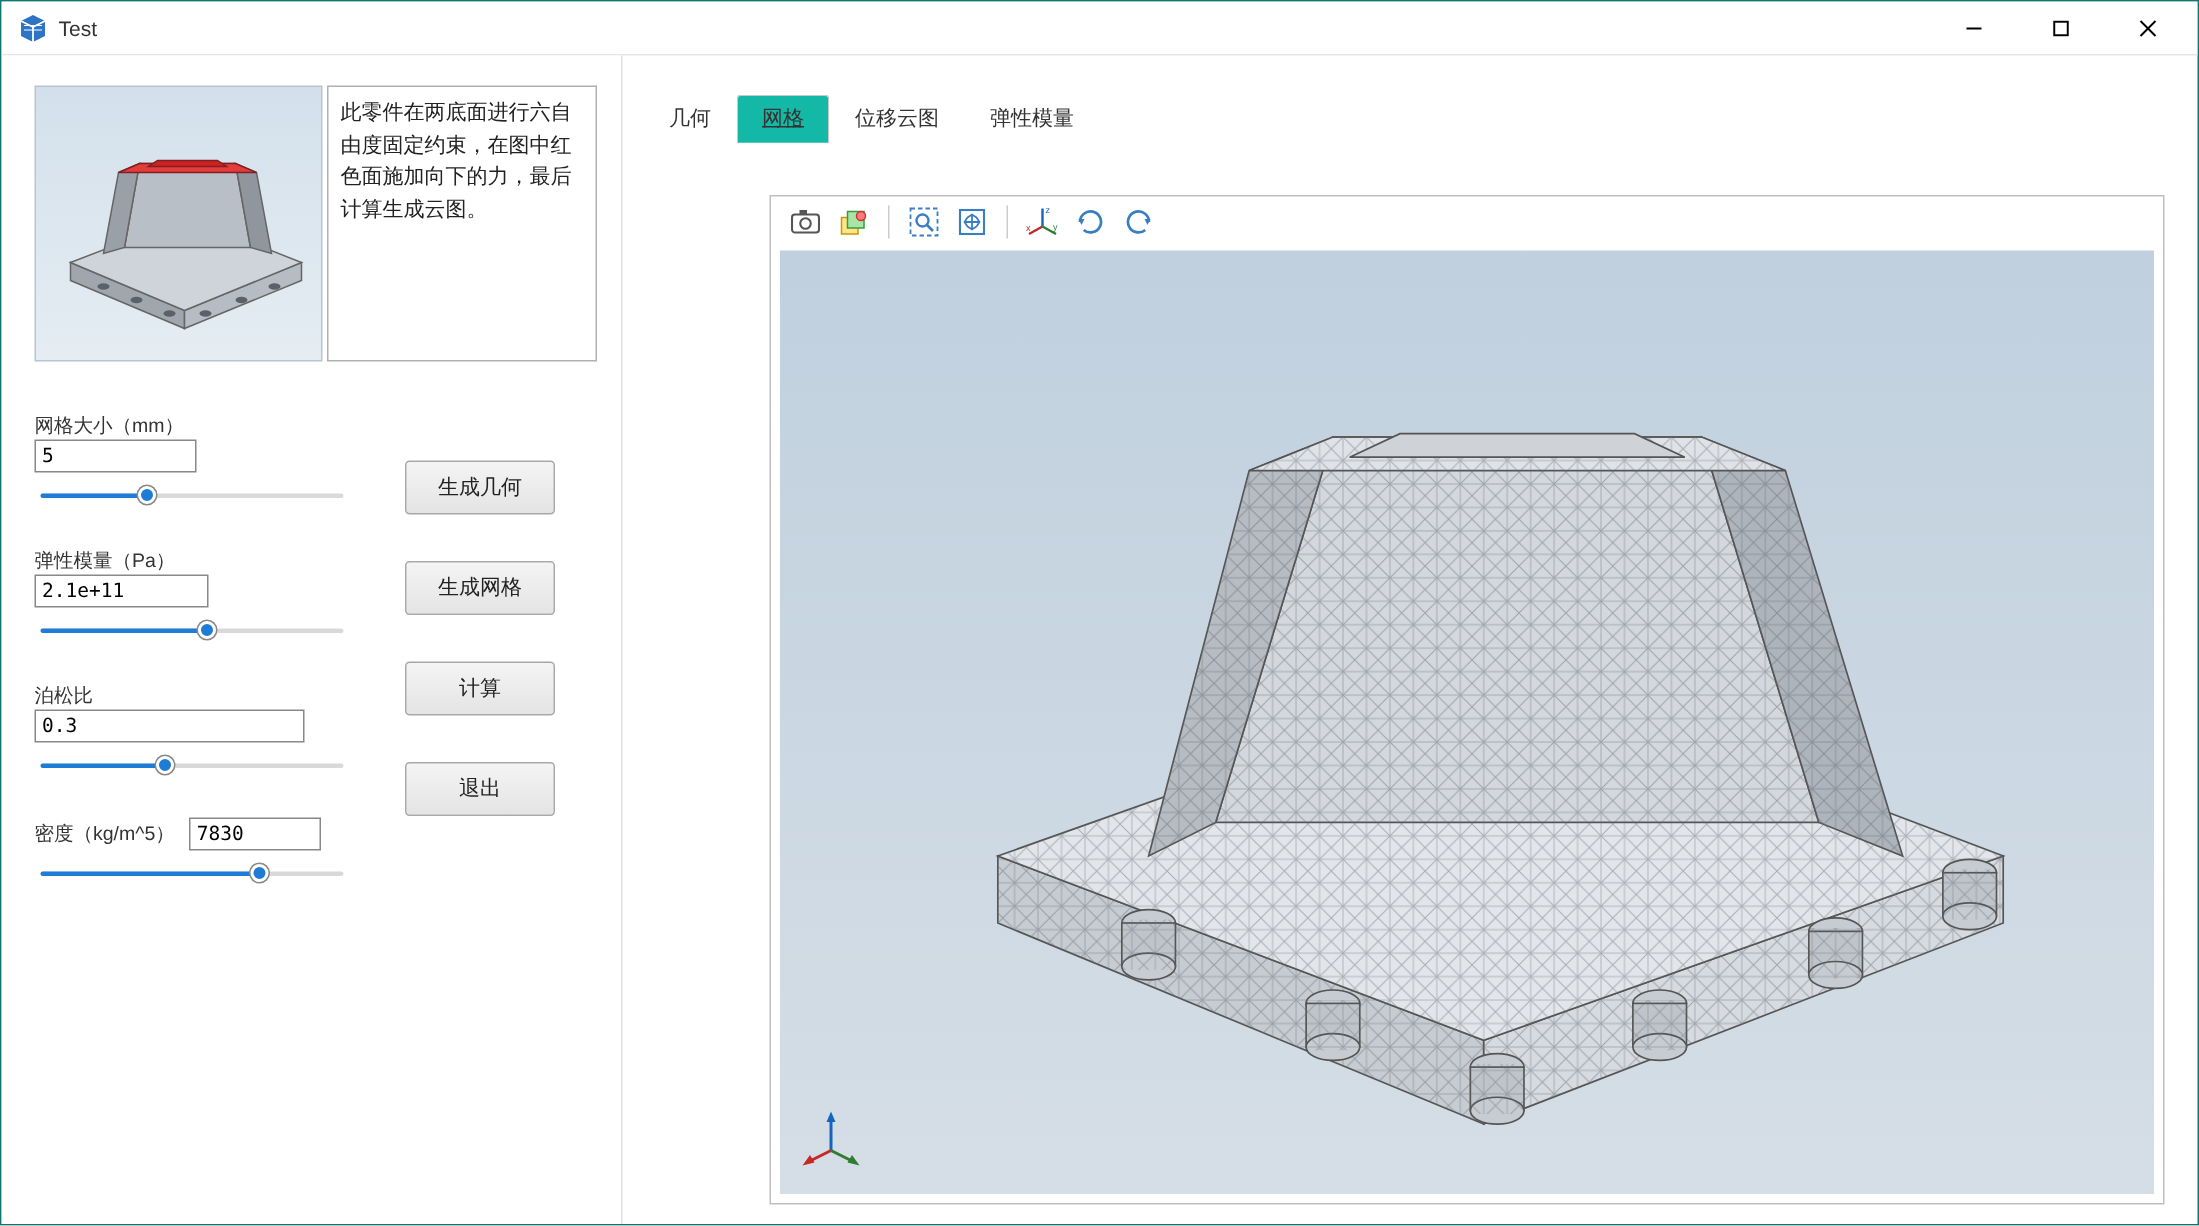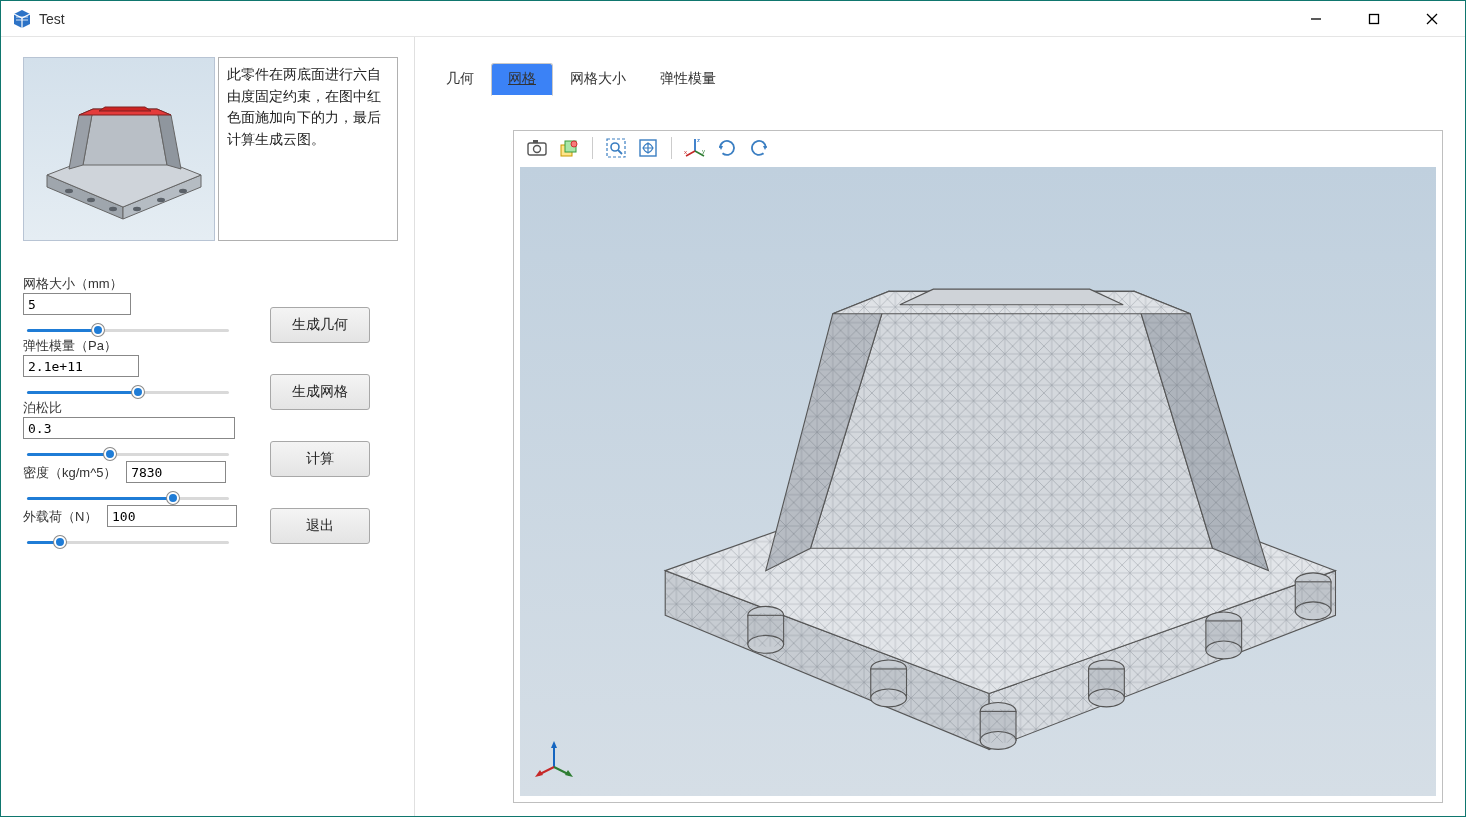--- a/index.html
+++ b/index.html
@@ -10,41 +10,41 @@
   .titlebar .title { font-size:14px; color:#333; }
   .win-ctrls { margin-left:auto; display:flex; }
   .win-ctrls .ctrl { width:58px; height:36px; display:flex; align-items:center; justify-content:center; color:#222; }
 
   .body { display:flex; height:calc(100% - 36px); }
   .left-pane { width:414px; background:#fff; border-right:1px solid #e0e0e0; padding:0;}
   .right-pane { flex:1; display:flex; flex-direction:column;}
 
   .tabs { display:flex; padding:6px 0 0 14px; font-size:14px; color:#333;}
   .tab { padding:6px 16px 7px 16px; border:1px solid transparent; cursor:default;margin-top:20px;}
-  .tab.active { border:1px solid #c9c9c9; border-bottom:1px solid #fff; background:#3b82f6; border-radius:3px 3px 0 0;text-decoration:underline;}
+  .tab.active { border:1px solid #c9c9c9; border-bottom:1px solid #fff; background:#14b8a6; border-radius:3px 3px 0 0;text-decoration:underline;}
 
   .viewport-area { flex:1; padding:34px 22px 26px 98px; }
   .viewport-frame { border:1px solid #bfbfbf; height:100%; background:#fff; display:flex; flex-direction:column;}
   .toolbar { display:flex; align-items:center; padding:4px 8px 6px 8px; gap:2px;}
   .tb-btn { width:30px; height:26px; display:flex; align-items:center; justify-content:center; }
   .tb-sep { width:1px; height:22px; background:#ccc; margin:0 6px;}
   .viewport { flex:1; background:linear-gradient(#c0d0de, #d5dee6); position:relative; margin:0 6px 6px 6px; overflow:hidden;}
 
   
   .lp-top { display:flex; padding:20px 16px 0 22px; gap:3px;}
   .thumb { width:192px; height:184px; border:1px solid #b8c4d4; background:linear-gradient(#d3e0eb,#e5edf3); display:flex; align-items:center; justify-content:center;}
   .desc-box { flex:1; height:184px; border:1px solid #b0b0b0; padding:6px 8px; font-size:14px; line-height:1.55; color:#222;}
 
   .params { padding:34px 0 0 22px; display:flex; gap:32px;}
-  .param-col { width:215px; display:flex; flex-direction:column; }
+  .param-col { width:215px; display:flex; flex-direction:column; gap:28px;}
   .btn-col   { display:flex; flex-direction:column; gap:31px; align-items:flex-end; padding-top:32px;}
   .param-row .lbl { font-size:13px; color:#333; margin-right:6px; display:inline-block;}
   .param-row input[type=text]{ border:1px solid #888; height:22px; font:13px monospace; padding:2px 4px; width:116px;}
   .param-row.mesh input[type=text]{ width:108px; }
-  .param-row.density input[type=text]{ width:100px;}
+  .param-row.density input[type=text]{ width:88px;}
   .slider-wrap { margin-top:8px;}
   .slider { position:relative; width:210px; height:14px;}
   .slider .track { position:absolute; left:4px; right:4px; top:6px; height:3px; background:#d9d9d9; border-radius:2px;}
   .slider .fill  { position:absolute; left:4px; top:6px; height:3px; background:#1f7cd6; border-radius:2px;}
   .slider .thumb { position:absolute; top:1px; width:12px; height:12px; border-radius:50%; background:#1f7cd6; border:2px solid #fff; box-shadow:0 0 0 1px #888;}
 
   .btn { width:100px; height:36px; border:1px solid #a8a8a8; background:linear-gradient(#f4f4f4,#e4e4e4); font-size:14px; color:#222; display:flex; align-items:center; justify-content:center; border-radius:3px;}
 
   .axis-triad { position:absolute; left:14px; bottom:14px; }
 </style>
@@ -135,21 +135,21 @@
                 <div class="slider">
               <div class="track"></div>
                   <div class="fill" style="width: 55%;"></div>
                   <div class="thumb" style="left: calc(55% - 7px);"></div>
             </div>
               </div>
           </div>
 
           <div class="param-row">
             <span class="lbl">泊松比</span>
-            <input type="text" style="width: 212px;" value="0.3">
+            <input type="text" style="width: 180px;" value="0.3">
             <div class="slider-wrap">
                 <div class="slider">
               <div class="track"></div>
                   <div class="fill" style="width: 42%;"></div>
                   <div class="thumb" style="left: calc(42% - 7px);"></div>
             </div>
               </div>
           </div>
 
           <div class="param-row density">
@@ -157,49 +157,38 @@
             <input type="text" value="7830" style="">
             <div class="slider-wrap">
                 <div class="slider">
               <div class="track"></div>
                   <div class="fill" style="width: 72%;"></div>
                   <div class="thumb" style="left: calc(72% - 7px);"></div>
             </div>
               </div>
           </div>
 
-          <div class="param-row">
-            <span class="lbl">外载荷（N）</span>
-            <input type="text" style="width: 130px;" value="100">
-            <div class="slider-wrap">
-                <div class="slider">
-              <div class="track"></div>
-                  <div class="fill" style="width: 18%;"></div>
-                  <div class="thumb" style="left: calc(18% - 7px);"></div>
-            </div>
-              </div>
-          </div>
 
         </div>
 
         <div class="btn-col">
           <div class="btn">生成几何</div>
           <div class="btn">生成网格</div>
           <div class="btn">计算</div>
           <div class="btn">退出</div>
         </div>
       </div>
     </div>
 
     <div class="right-pane">
 
       <div class="tabs">
         <div class="tab">几何</div>
         <div class="tab active">网格</div>
-        <div class="tab">网格大小</div>
+        <div class="tab">位移云图</div>
         <div class="tab">弹性模量</div>
       </div>
 
       <div class="viewport-area">
         <div class="viewport-frame">
           <div class="toolbar">
             <div class="tb-btn">
               <svg width="20" height="18" viewBox="0 0 20 18">
                   <rect x="1" y="4" width="18" height="12" rx="2" fill="none" stroke="#555" stroke-width="1.4"></rect>
                   <circle cx="10" cy="10" r="3.5" fill="none" stroke="#555" stroke-width="1.4"></circle>

